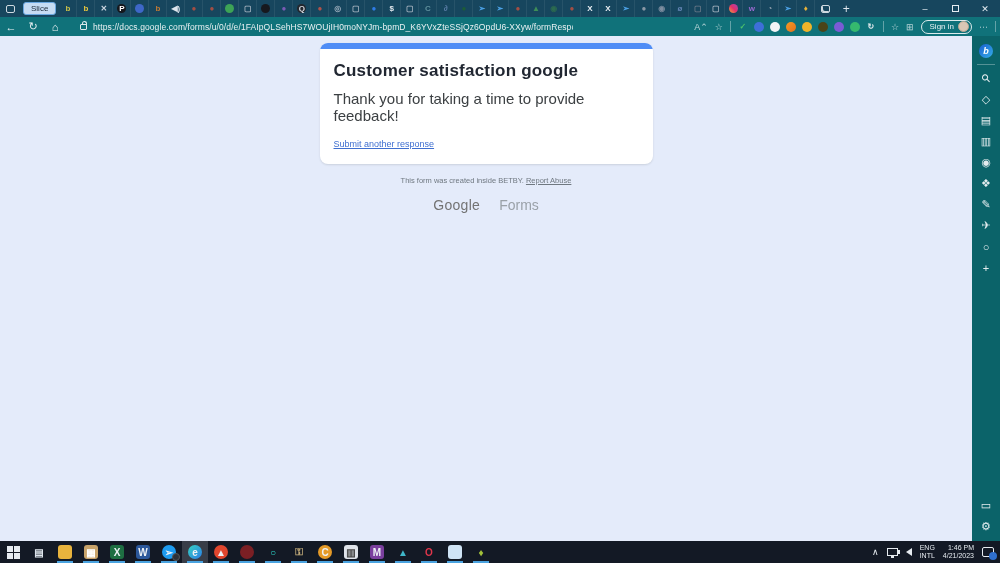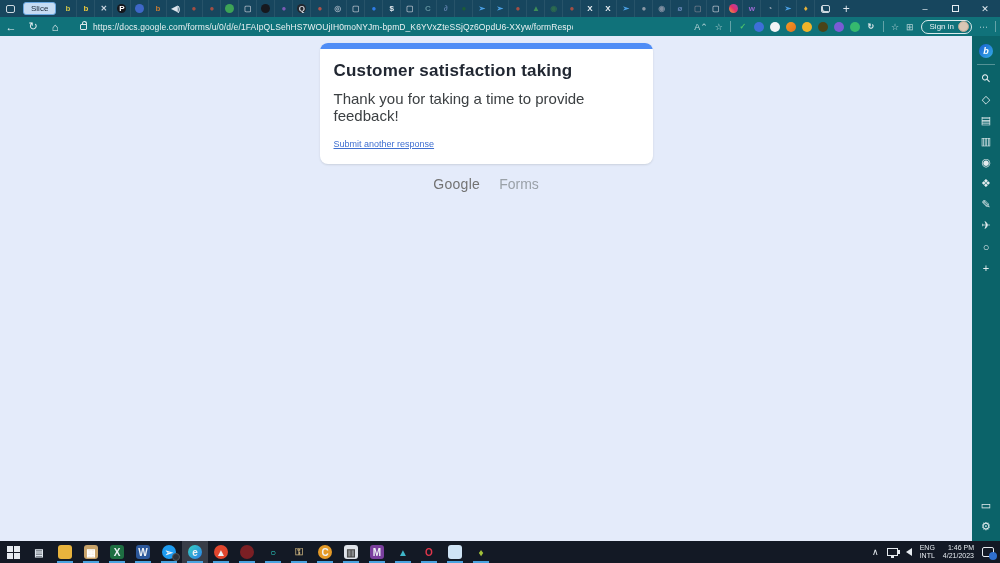--- a/index.html
+++ b/index.html
@@ -314,24 +314,28 @@
       <span class="tb-ico">⋯</span>
       <span class="sep"></span>
     </div>
   </div>
 
   <div class="bodyarea">
     <div class="pagecol">
       <div class="card">
         <div class="card-topbar" style="background: rgb(79, 141, 246);"></div>
         <div class="card-body">
-          <div class="card-title">Customer satisfaction taking</div>
+          <div class="card-title">Customer satisfaction google</div>
           <div class="card-sub">Thank you for taking a time to provide feedback!</div>
           <span class="card-link">Submit another response</span>
         </div>
+      </div>
+      <div class="form-footer">
+        <span>This form was created inside BETBY.</span>
+        <a>Report Abuse</a>
       </div>
       <div class="brand">
         <span class="g">Google</span><span class="f">Forms</span>
       </div>
     </div>
 
     <div class="sidebar">
       <div class="sb-item">
           <span class="bing">b</span>
         </div>

